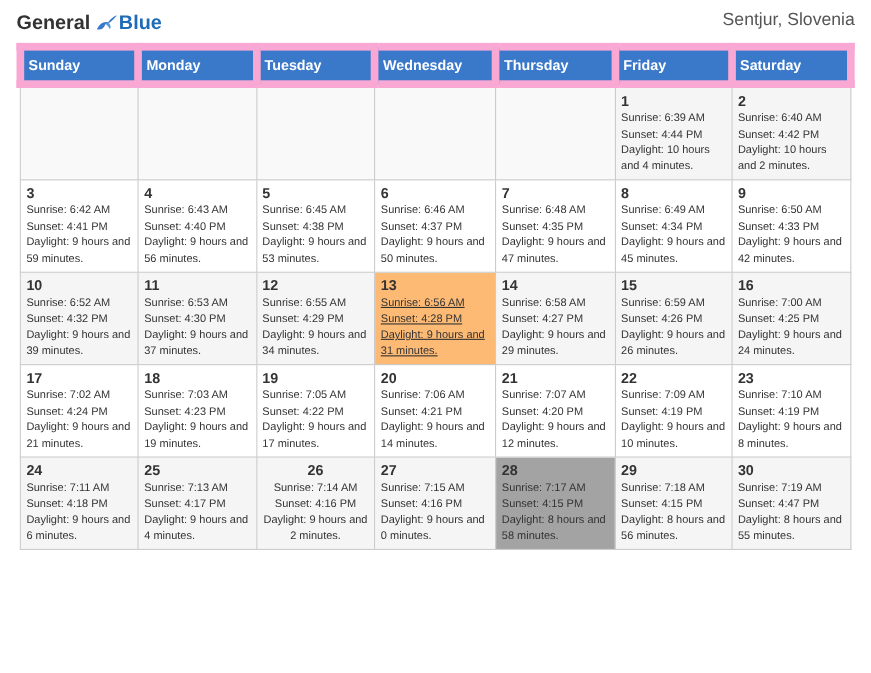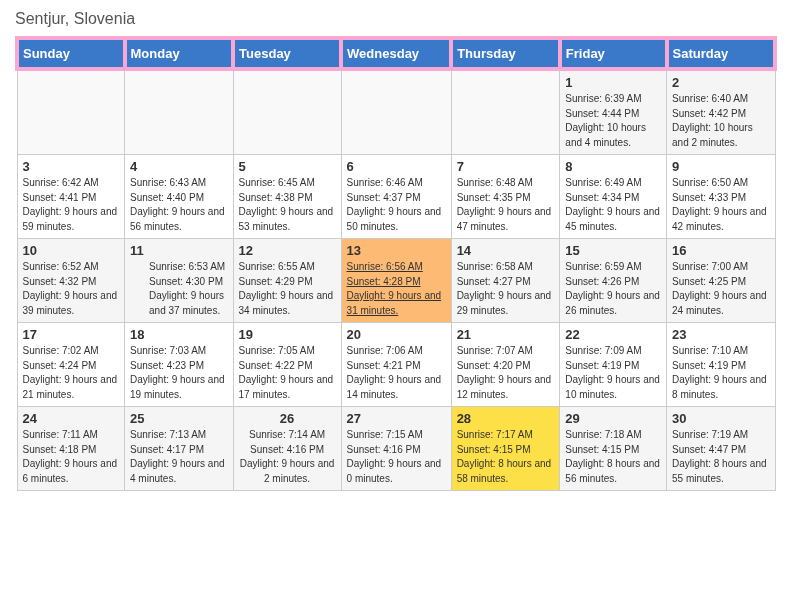--- a/index.html
+++ b/index.html
@@ -21,21 +21,21 @@
     
     .calendar { width: 100%; border-collapse: collapse; }
     
     .calendar thead tr th {
       background-color: #3a78c9;
       color: white;
       font-size: 13px;
       font-weight: bold;
       padding: 6px 4px;
       text-align: left;
-      border: 4px solid #f9a8d4;
+      border: 7px solid #f9a8d4;
     }
     
     .calendar tbody tr td {
       width: 113px;
       vertical-align: top;
       padding: 4px 5px;
       border: 1px solid #ccc;
       font-size: 10.5px;
       color: #333;
       height: 80px;
@@ -50,20 +50,30 @@
     .day-info { font-size: 10px; line-height: 1.45; color: #333; }
     
     .empty-cell { background: #f9f9f9 !important; }
   </style>
 </head>
 <body>
 
 <div class="container">
 
   <div class="header">
+    <div class="logo">
+      <div class="logo-text">
+        <span class="logo-general">General</span>
+        <svg class="logo-icon" viewBox="0 0 30 22" xmlns="http://www.w3.org/2000/svg">
+          <path d="M5,18 Q10,8 18,10 Q22,4 28,2 Q20,12 15,12 Q12,20 5,18Z" fill="#3a78c9"></path>
+          <path d="M18,10 Q22,14 20,18 Q18,14 15,12 Q16.5,11 18,10Z" fill="#5599dd"></path>
+        </svg>
+        <span class="logo-blue">Blue</span>
+      </div>
+    </div>
     <div class="title-block">
       <div class="location">Sentjur, Slovenia</div>
     </div>
   </div>
 
   <table class="calendar">
     <thead>
       <tr>
         <th>Sunday</th>
         <th>Monday</th>
@@ -140,21 +150,21 @@
         </tr>
         <tr>
           <td style="background: rgb(245, 245, 245);">
             <span class="day-number">10</span>
             <div class="day-info" style="white-space: pre-line;">Sunrise: 6:52 AM
 Sunset: 4:32 PM
 Daylight: 9 hours and 39 minutes.</div>
           </td>
           <td style="background: rgb(245, 245, 245);">
             <span class="day-number">11</span>
-            <div class="day-info" style="white-space: pre-line; margin-left: 19px;">Sunrise: 6:53 AM
+            <div class="day-info" style="white-space: pre-line;">Sunrise: 6:53 AM
 Sunset: 4:30 PM
 Daylight: 9 hours and 37 minutes.</div>
           </td>
           <td style="background: rgb(245, 245, 245);">
             <span class="day-number">12</span>
             <div class="day-info" style="white-space: pre-line;">Sunrise: 6:55 AM
 Sunset: 4:29 PM
 Daylight: 9 hours and 34 minutes.</div>
           </td>
           <td style="background: #fdba74;">
@@ -244,21 +254,21 @@
             <div class="day-info" style="white-space: pre-line;">Sunrise: 7:14 AM
 Sunset: 4:16 PM
 Daylight: 9 hours and 2 minutes.</div>
           </td>
           <td style="background: rgb(245, 245, 245);">
             <span class="day-number">27</span>
             <div class="day-info" style="white-space: pre-line;">Sunrise: 7:15 AM
 Sunset: 4:16 PM
 Daylight: 9 hours and 0 minutes.</div>
           </td>
-          <td style="background: #fde047;">
+          <td style="background: #a3a3a3;">
             <span class="day-number">28</span>
             <div class="day-info" style="white-space: pre-line;">Sunrise: 7:17 AM
 Sunset: 4:15 PM
 Daylight: 8 hours and 58 minutes.</div>
           </td>
           <td style="background: rgb(245, 245, 245);">
             <span class="day-number">29</span>
             <div class="day-info" style="white-space: pre-line;">Sunrise: 7:18 AM
 Sunset: 4:15 PM
 Daylight: 8 hours and 56 minutes.</div>

